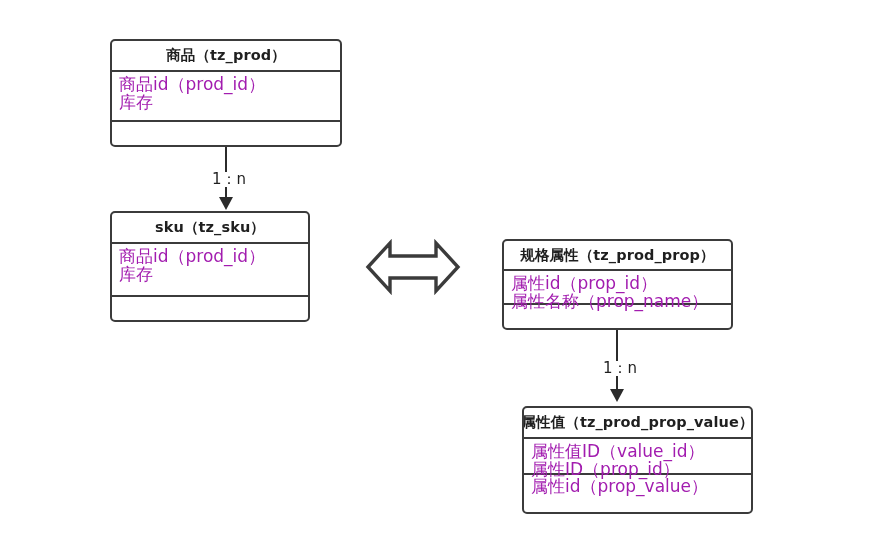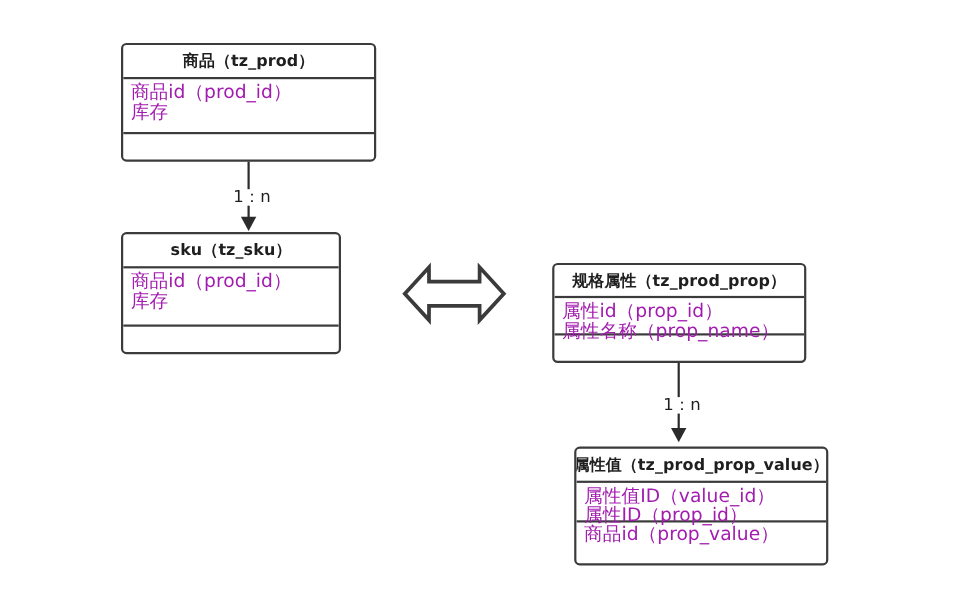--- a/index.html
+++ b/index.html
@@ -161,21 +161,21 @@
       <div class="attr-row">属性名称（prop_name）</div>
     </div>
     <div class="entity-footer"></div>
   </div>
 
   <div class="entity" id="box-propvalue">
     <div class="entity-header">属性值（tz_prod_prop_value）</div>
     <div class="entity-attrs">
       <div class="attr-row">属性值ID（value_id）</div>
       <div class="attr-row">属性ID（prop_id）</div>
-      <div class="attr-row">商品id（prop_value）</div>
+      <div class="attr-row">属性id（prop_value）</div>
     </div>
     <div class="entity-footer"></div>
   </div>
 
   <div class="connector" id="conn-prod-sku">
     <div class="conn-line"></div>
     <div class="conn-arrowhead"></div>
     <div class="conn-label">1：n</div>
   </div>
 

